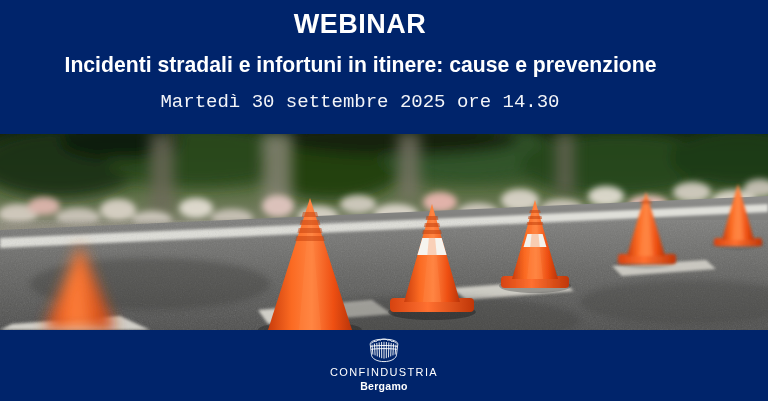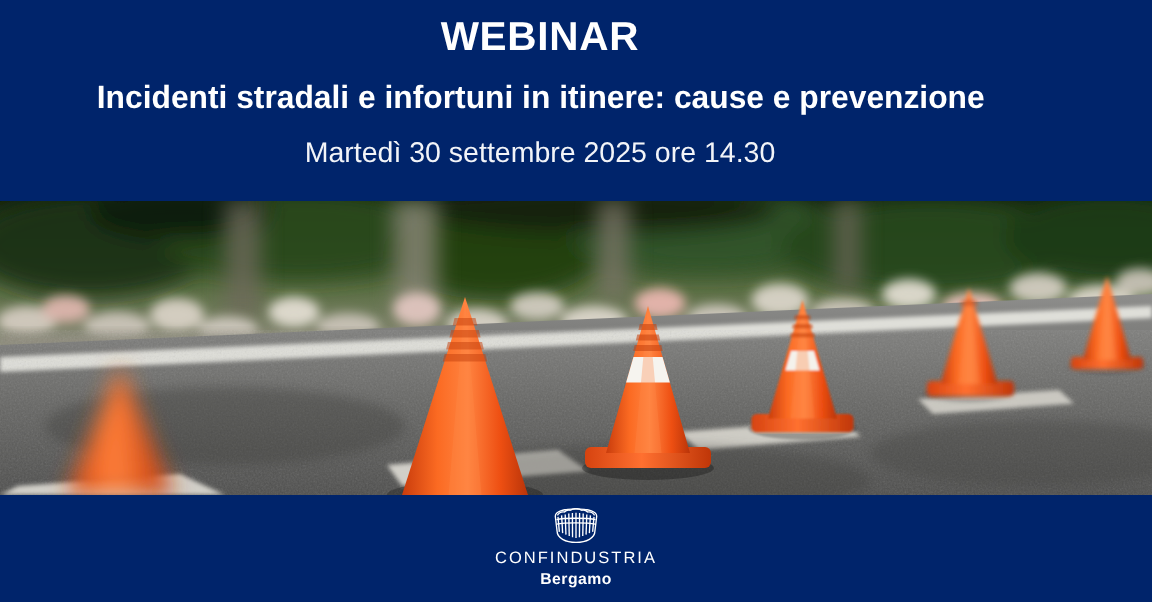--- a/index.html
+++ b/index.html
@@ -36,21 +36,21 @@
     transform:scaleX(0.985);
     font-family:"Liberation Sans", sans-serif;
   }
   .datetime{
     margin-top:16px;
     color:#f2f4f8;
     font-size:19px;
     font-weight:400;
     line-height:1;
     white-space:nowrap;
-    font-family:Liberation Sans, sans-serif;
+    font-family:Liberation Mono, monospace;
   }
 
   
   .photo{
     position:absolute;left:0;top:134px;width:768px;height:196px;
     overflow:hidden;background:#4a4a4a;
     z-index:2;
   }
   .photo svg{display:block;width:768px;height:196px;}
 

